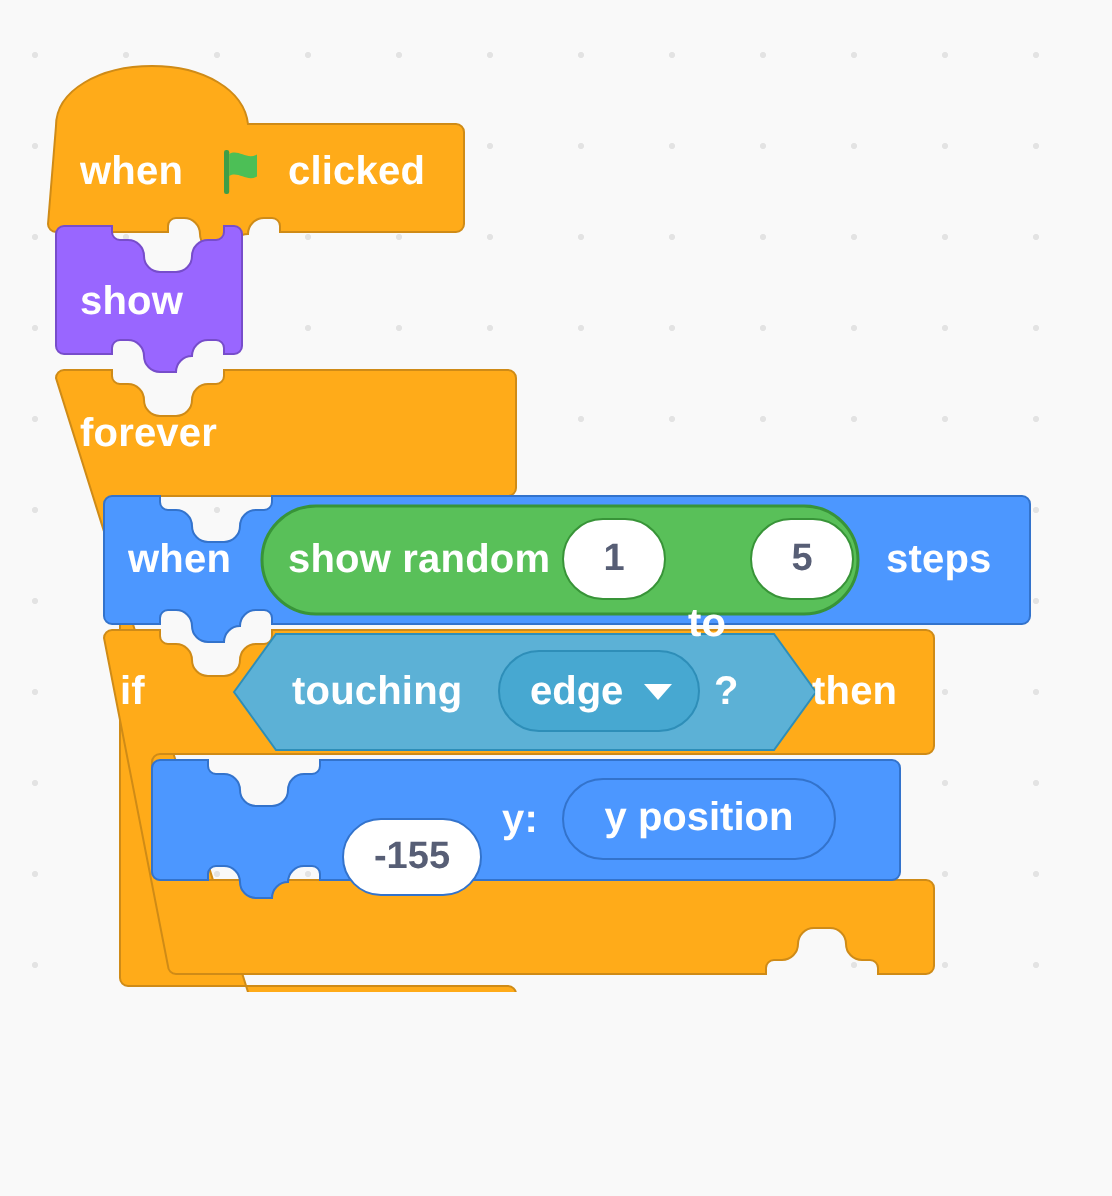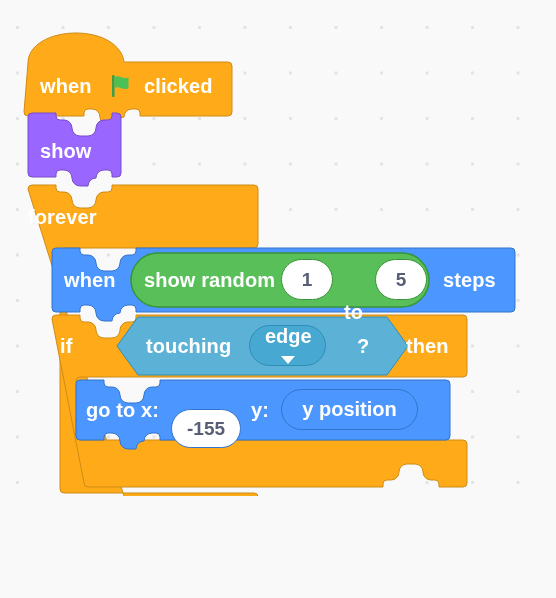--- a/index.html
+++ b/index.html
@@ -94,28 +94,28 @@
     box-sizing: border-box;
     user-select: none;
     text-align: center;
   }
 
   
   .dropdown {
     position: absolute;
     display: flex;
     align-items: center;
+    justify-content: center;
     gap: 10px;
     background: #47A8D1;
     border: 1px solid #2E8EB8;
     border-radius: 999px;
     box-sizing: border-box;
     padding: 0 13px 0 15px;
     user-select: none;
-    flex-direction: column;
   }
   .dropdown .dd-text {
     color: #FFFFFF;
     font-family: "Liberation Sans", sans-serif;
     font-size: 20px;
     font-weight: bold;
     line-height: 1;
   }
   .dd-arrow {
     width: 0;
@@ -311,21 +311,21 @@
   </div>
 
   <div class="lbl" style="left:144px; top:74px;">
     <span class="blk-label">clicked</span>
   </div>
 
   <div class="lbl" style="left:40px; top:139px;">
     <span class="blk-label">show</span>
   </div>
 
-  <div class="lbl" style="left:28px; top:205px;">
+  <div class="lbl" style="left:40px; top:205px;">
     <span class="blk-label">forever</span>
   </div>
 
   <div class="icon-holder" style="left:205px; top:492px; width:30px; height:26px;">
     <svg width="26" height="24" viewBox="0 0 26 24" xmlns="http://www.w3.org/2000/svg">
       <path d="M20.5,3.2 L25.4,10.2 L15.6,10.2 Z" fill="#FFFFFF"></path>
       <path d="M20.4,9.6 C20.4,15.6 16.4,19.6 10.9,19.6 C6.6,19.6 3.2,17 2.1,13.3
                C1.8,12.2 2.5,11.2 3.6,11.0 C4.7,10.8 5.6,11.5 5.9,12.5
                C6.6,14.5 8.5,15.8 10.9,15.8 C14.2,15.8 16.4,13.5 16.4,9.6 Z" fill="#FFFFFF"></path>
     </svg>
@@ -365,23 +365,20 @@
   </div>
 
   <div class="lbl" style="left:357px; top:334px;">
     <span class="blk-label">?</span>
   </div>
 
   <div class="lbl" style="left:406px; top:334px;">
     <span class="blk-label">then</span>
   </div>
 
-  <div class="lbl" style="left:86px; top:398px;">
-    <span class="blk-label">go to x:</span>
-  </div>
 
   <div class="oval-input motion-num" style="left:171px; top:390px; width:70px; height:39px;margin-top:19px;">-155</div>
 
   <div class="lbl" style="left:251px; top:398px;">
     <span class="blk-label">y:</span>
   </div>
 
   <div class="reporter" style="left:281px; top:389px; width:137px; height:41px;">y position</div>
 
 </div>

